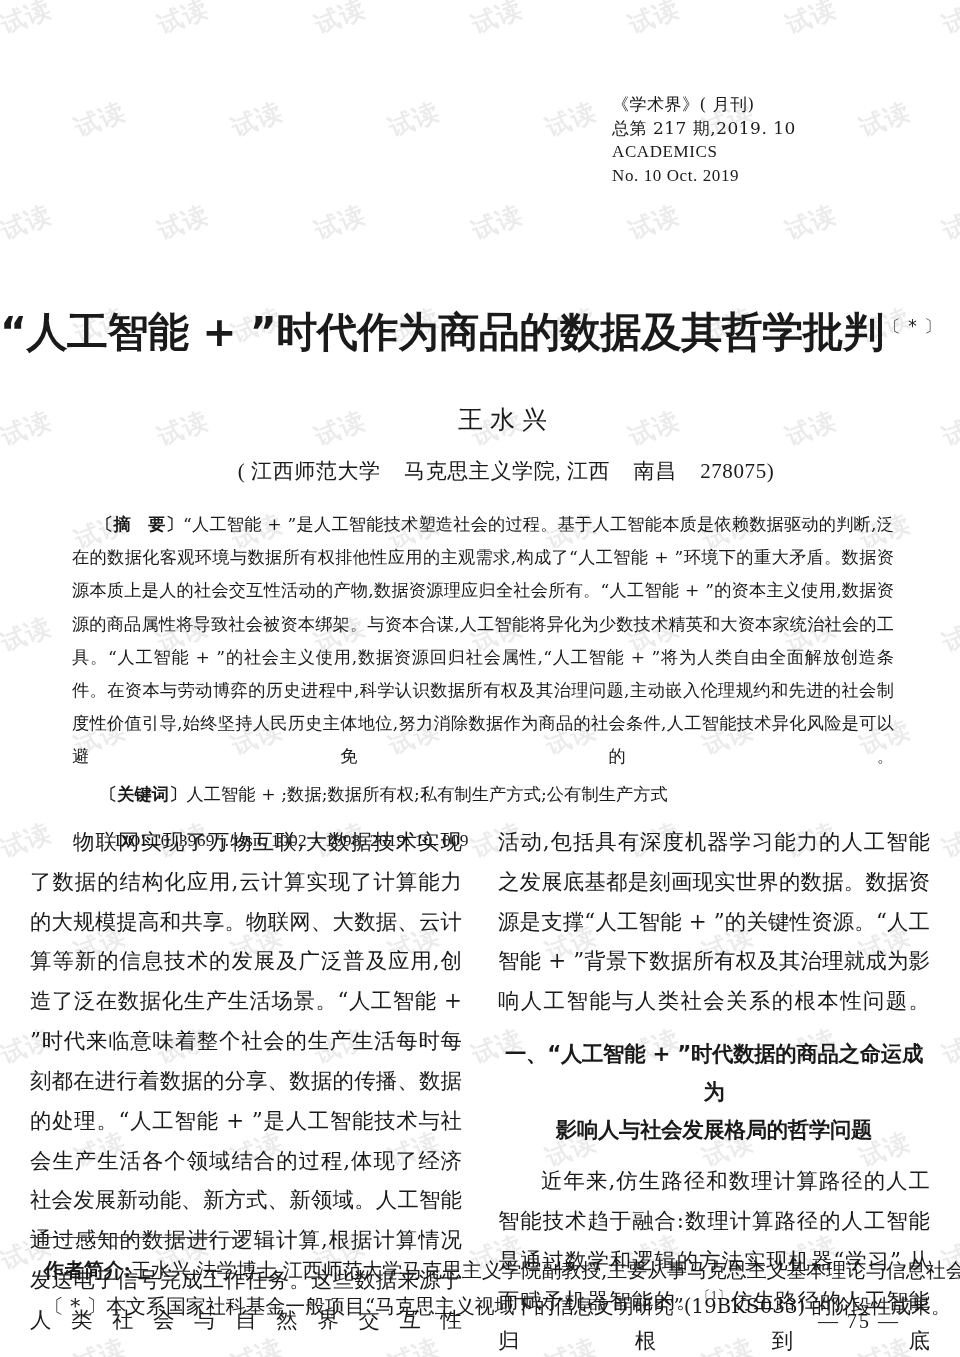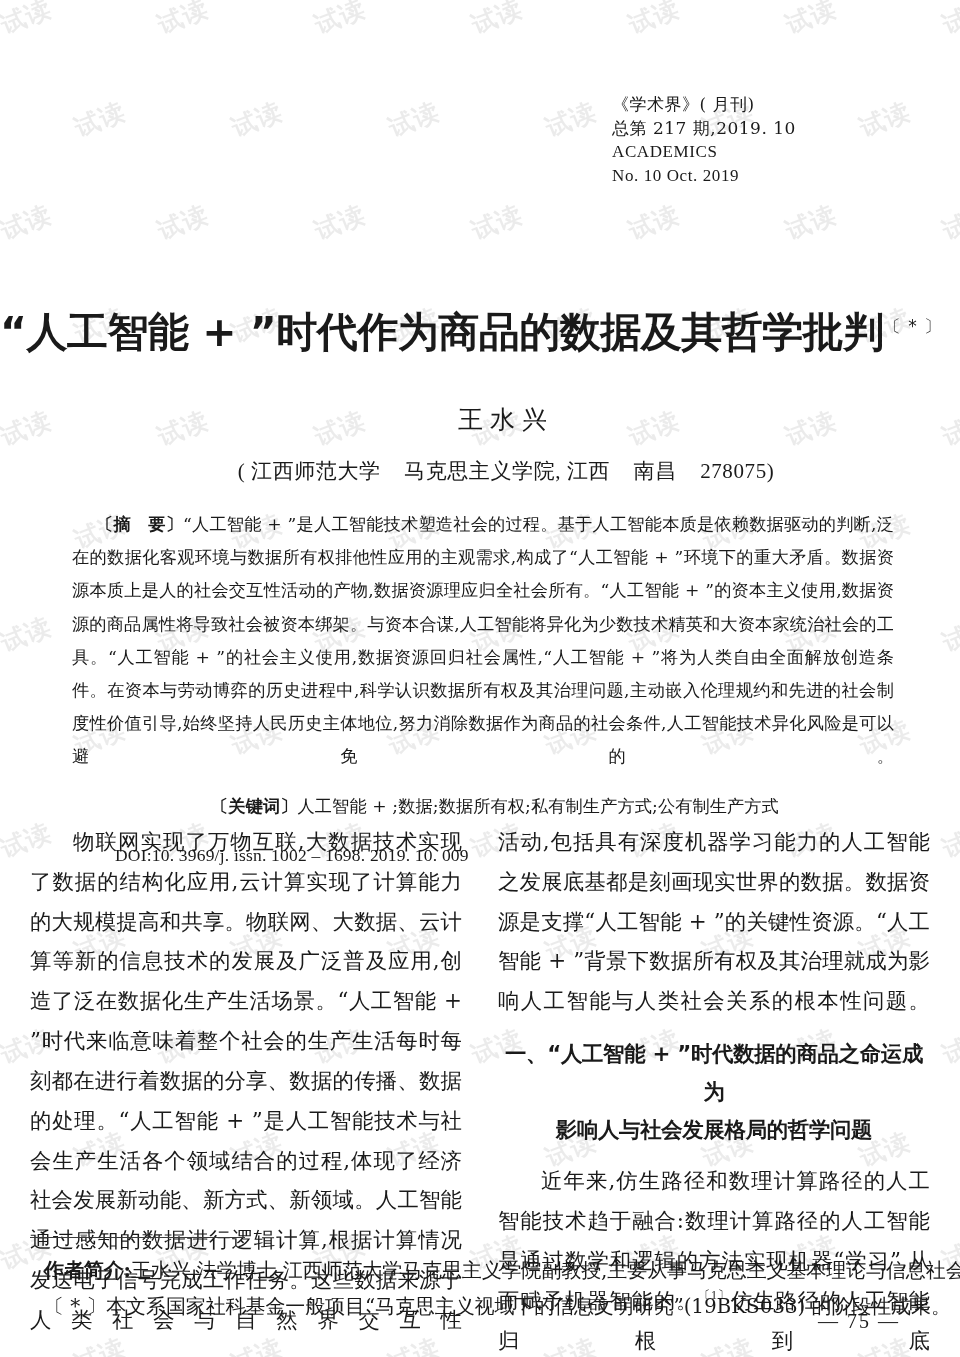--- a/index.html
+++ b/index.html
@@ -127,24 +127,23 @@
     text-align-last: justify;
     letter-spacing: 0.1px;
     margin: 0;
     text-indent: 24px;
   }
   .abs-label { font-weight: 700; }
   .kw-para {
     font-family: "DejaVu Serif", serif;
     font-size: 17.2px;
     line-height: 1.93;
-    margin: 16px;
+    margin: 4px;
     text-indent: 24px;
     letter-spacing: 0.1px;
-    text-align: center;
   }
   .doi-para {
     font-family: "Liberation Serif", serif;
     font-size: 17.5px;
     line-height: 1.9;
     margin: 13px;
     text-indent: 30px;
     letter-spacing: 0.2px;
   }
 

